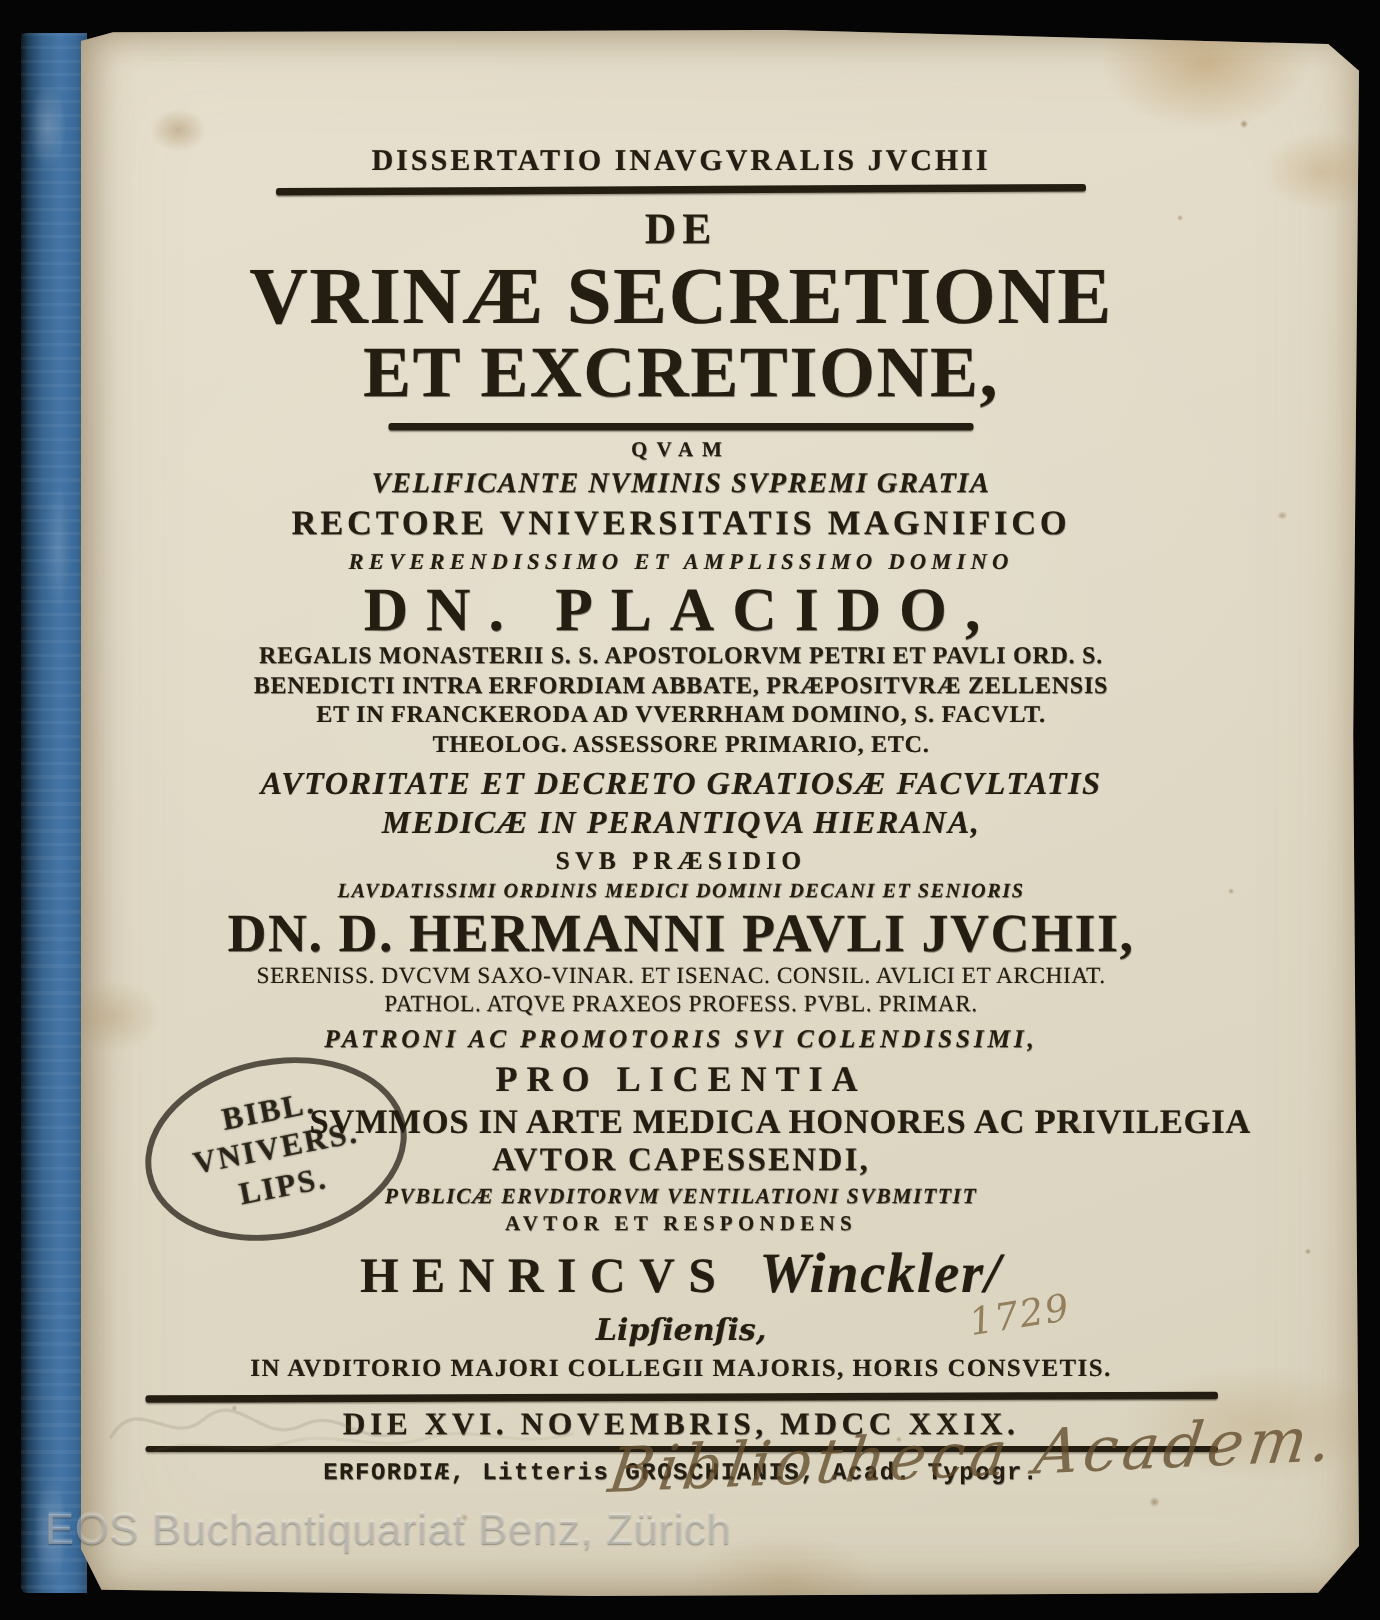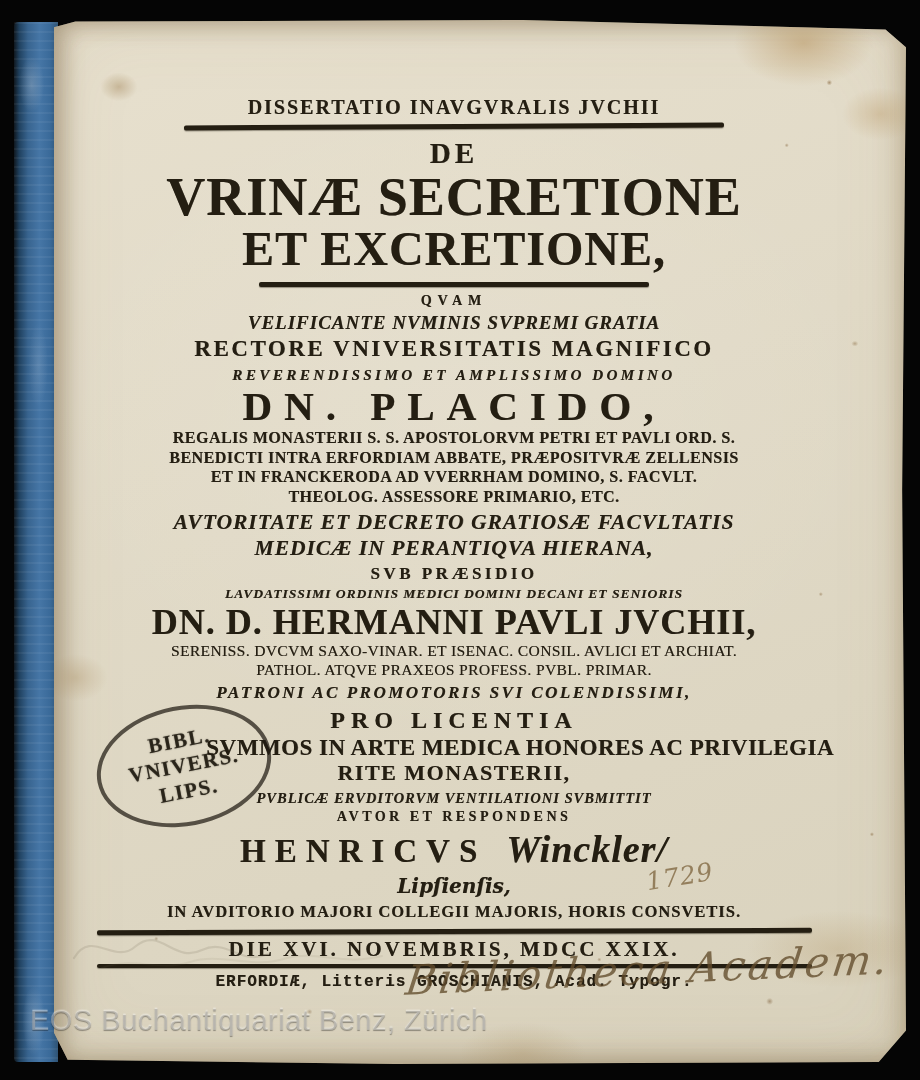--- a/index.html
+++ b/index.html
@@ -157,21 +157,21 @@
         <div class="l-decree mt4">AVTORITATE ET DECRETO GRATIOSÆ FACVLTATIS</div>
         <div class="l-decree">MEDICÆ IN PERANTIQVA HIERANA,</div>
         <div class="l-sub">SVB PRÆSIDIO</div>
         <div class="l-laud">LAVDATISSIMI ORDINIS MEDICI DOMINI DECANI ET SENIORIS</div>
         <div class="l-juchii">DN. D. HERMANNI PAVLI JVCHII,</div>
         <div class="l-sm2">SERENISS. DVCVM SAXO-VINAR. ET ISENAC. CONSIL. AVLICI ET ARCHIAT.</div>
         <div class="l-sm2">PATHOL. ATQVE PRAXEOS PROFESS. PVBL. PRIMAR.</div>
         <div class="l-patroni">PATRONI AC PROMOTORIS SVI COLENDISSIMI,</div>
         <div class="l-prolic">PRO LICENTIA</div>
         <div class="l-summos">SVMMOS IN ARTE MEDICA HONORES AC PRIVILEGIA</div>
-        <div class="l-rite">RITE MONASTERII,</div>
+        <div class="l-rite">AVTOR CAPESSENDI,</div>
         <div class="l-publicae">PVBLICÆ ERVDITORVM VENTILATIONI SVBMITTIT</div>
         <div class="l-autor">AVTOR ET RESPONDENS</div>
         <div class="l-henricus">
           <span class="hn-first">HENRICVS</span>
           <span class="hn-last">Winckler/</span>
         </div>
         <div class="l-lips">Lipſienſis,</div>
         <div class="l-venue">IN AVDITORIO MAJORI COLLEGII MAJORIS, HORIS CONSVETIS.</div>
         <div class="rule rule-3"></div>
         <div class="l-date">DIE XVI. NOVEMBRIS, MDCC XXIX.</div>

